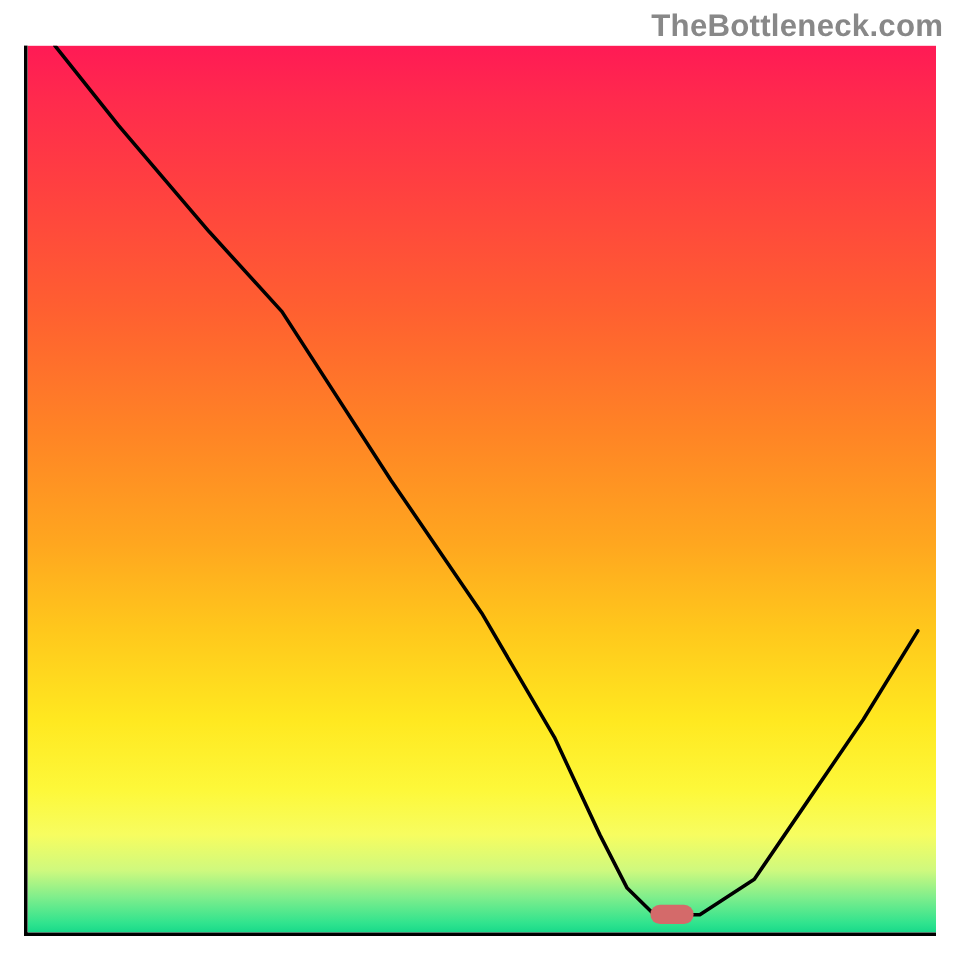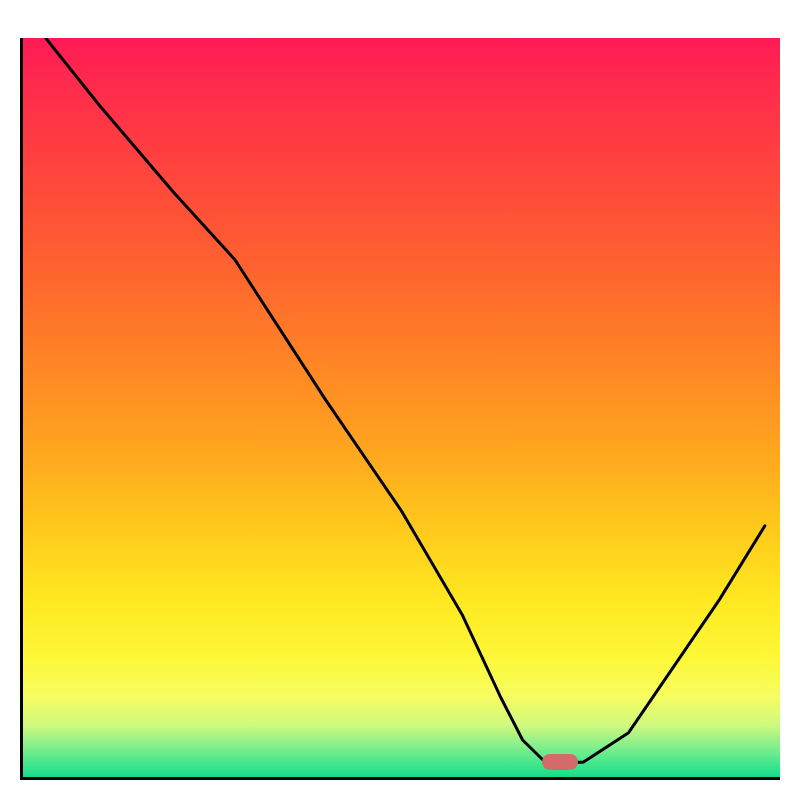--- a/index.html
+++ b/index.html
@@ -71,20 +71,21 @@
     height: 16px;
     border-radius: 8px;
     background: #d46a6a;
     transform: translate(-50%, -50%);
   }
 </style>
 </head>
 <body>
 
 <div class="container">
+  <div class="watermark">TheBottleneck.com</div>
 
   <div class="plot-area">
     <div class="gradient"></div>
 
     <svg class="curve" viewBox="0 0 760 742" preserveAspectRatio="none">
       <path d="M 22.8 0.0 L 76.0 66.8 L 152.0 155.8 L 212.8 222.6 L 304.0 363.6 L 380.0 474.9 L 440.8 578.8 L 478.8 660.4 L 501.6 704.9 L 524.4 727.2 L 562.4 727.2 L 608.0 697.5 L 653.6 630.7 L 699.2 563.9 L 744.8 489.7" fill="none" stroke="#000000" stroke-width="3" stroke-linejoin="round" stroke-linecap="round"></path>
     </svg>
 
     <div class="marker" style="left: 71%; top: 98%;"></div>
   </div>

